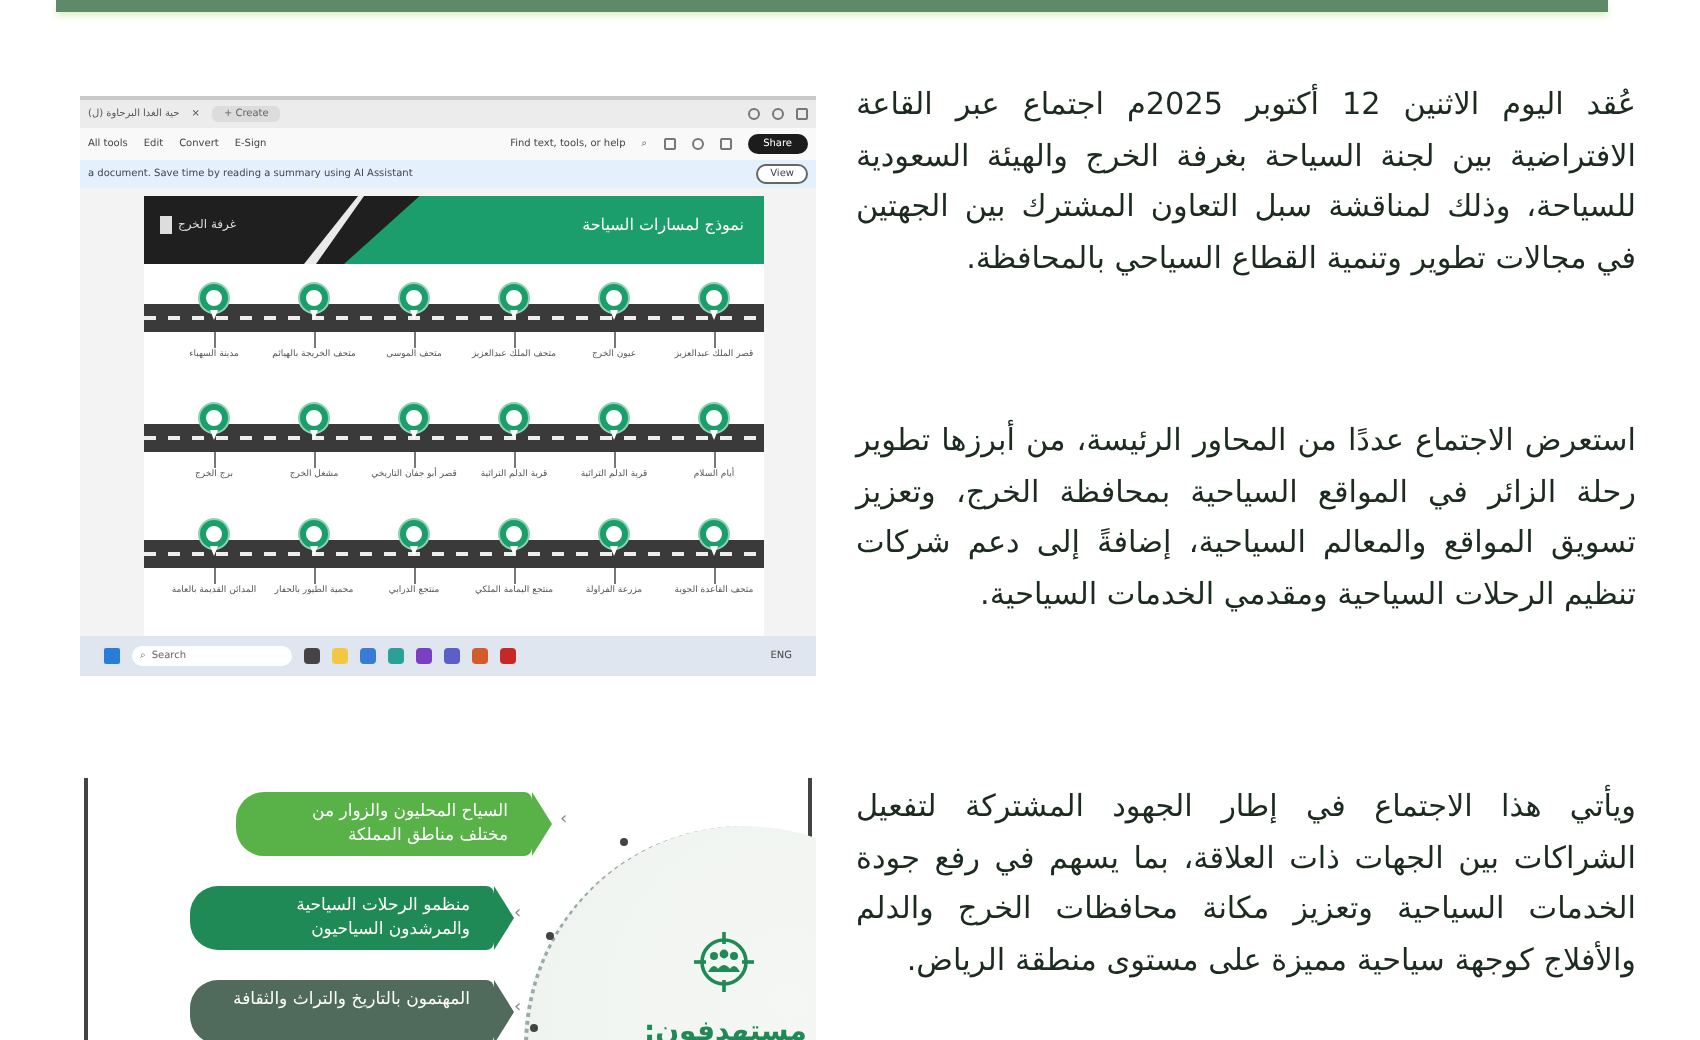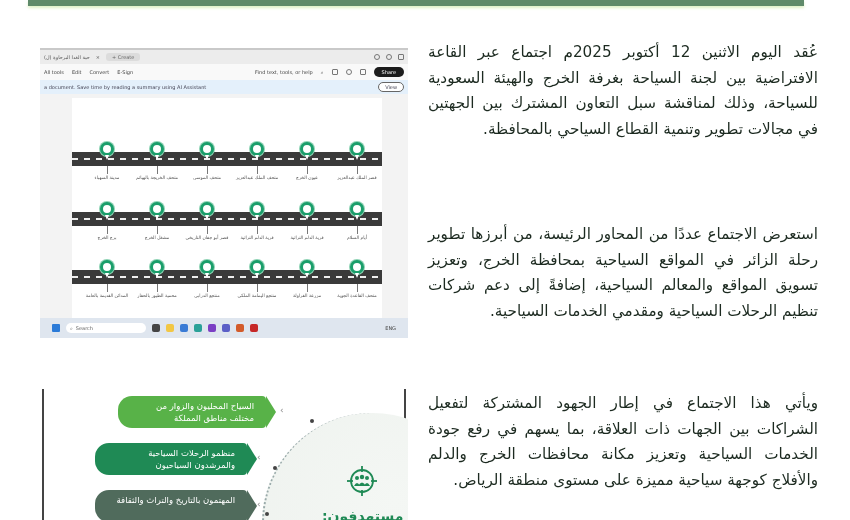--- a/index.html
+++ b/index.html
@@ -4,21 +4,21 @@
 <style>
   * { box-sizing: border-box; margin: 0; padding: 0; }
   html, body { width: 850px; height: 520px; overflow: hidden; background: #ffffff; }
   body { position: relative; font-family: "DejaVu Sans", sans-serif; }
 
   .top-bar { position: absolute; left: 28px; top: 0; width: 776px; height: 6px; background: #5f8a6a; box-shadow: 0 2px 3px rgba(200,230,160,0.6); }
 
   .article-text { position: absolute; left: 428px; width: 390px; direction: rtl; text-align: justify; text-align-last: right;
     font-family: "DejaVu Sans", sans-serif; font-size: 15.2px; line-height: 25.5px; color: #1c2a20; font-weight: 500; }
   .p1 { top: 40px; }
-  .p2 { top: 222px; }
+  .p2 { top: 208px; }
   .p3 { top: 391px; }
 
   
   .shot1 { position: absolute; left: 40px; top: 48px; width: 368px; height: 290px; background: #f3f3f3; overflow: hidden; border-top: 2px solid #c9c9c9; }
   .tabbar { height: 14px; background: #ececec; display: flex; align-items: center; padding: 0 4px; font-size: 5px; color: #555; gap: 6px; }
   .tab-pill { background: #dcdcdc; border-radius: 3px; padding: 1px 6px; font-size: 5px; color: #666; }
   .tabbar .spacer { flex: 1; }
   .mini-icon { width: 6px; height: 6px; border-radius: 50%; border: 1px solid #777; display: inline-block; }
   .menubar { height: 16px; background: #f9f9f9; display: flex; align-items: center; padding: 0 4px; gap: 8px; font-size: 5px; color: #444; }
   .menubar .spacer { flex: 1; }
@@ -95,20 +95,29 @@
     <span class="mini-icon" style="border-radius:1px"></span>
     <span class="share-btn">Share</span>
   </div>
   <div class="notice">
     <span>a document. Save time by reading a summary using AI Assistant</span>
     <span class="spacer"></span>
     <span class="view-btn">View</span>
   </div>
 
   <div class="slide">
+    <div class="slide-header">
+      <div class="green"></div>
+      <div class="white-swoosh"></div>
+      <div class="slide-logo">
+          <span class="sq"></span>
+          <span>غرفة الخرج</span>
+        </div>
+      <div class="slide-title">نموذج لمسارات السياحة</div>
+    </div>
 
     <div class="road-row" style="top:40px">
       <div class="road-inner"></div>
         <div class="road-dash"></div>
       <div class="pin" style="left:278px"></div>
         <div class="pin-line" style="left:285px"></div>
         <div class="pin-label" style="left:285px">قصر الملك عبدالعزيز</div>
       <div class="pin" style="left:228px"></div>
         <div class="pin-line" style="left:235px"></div>
         <div class="pin-label" style="left:235px">عيون الخرج</div>

